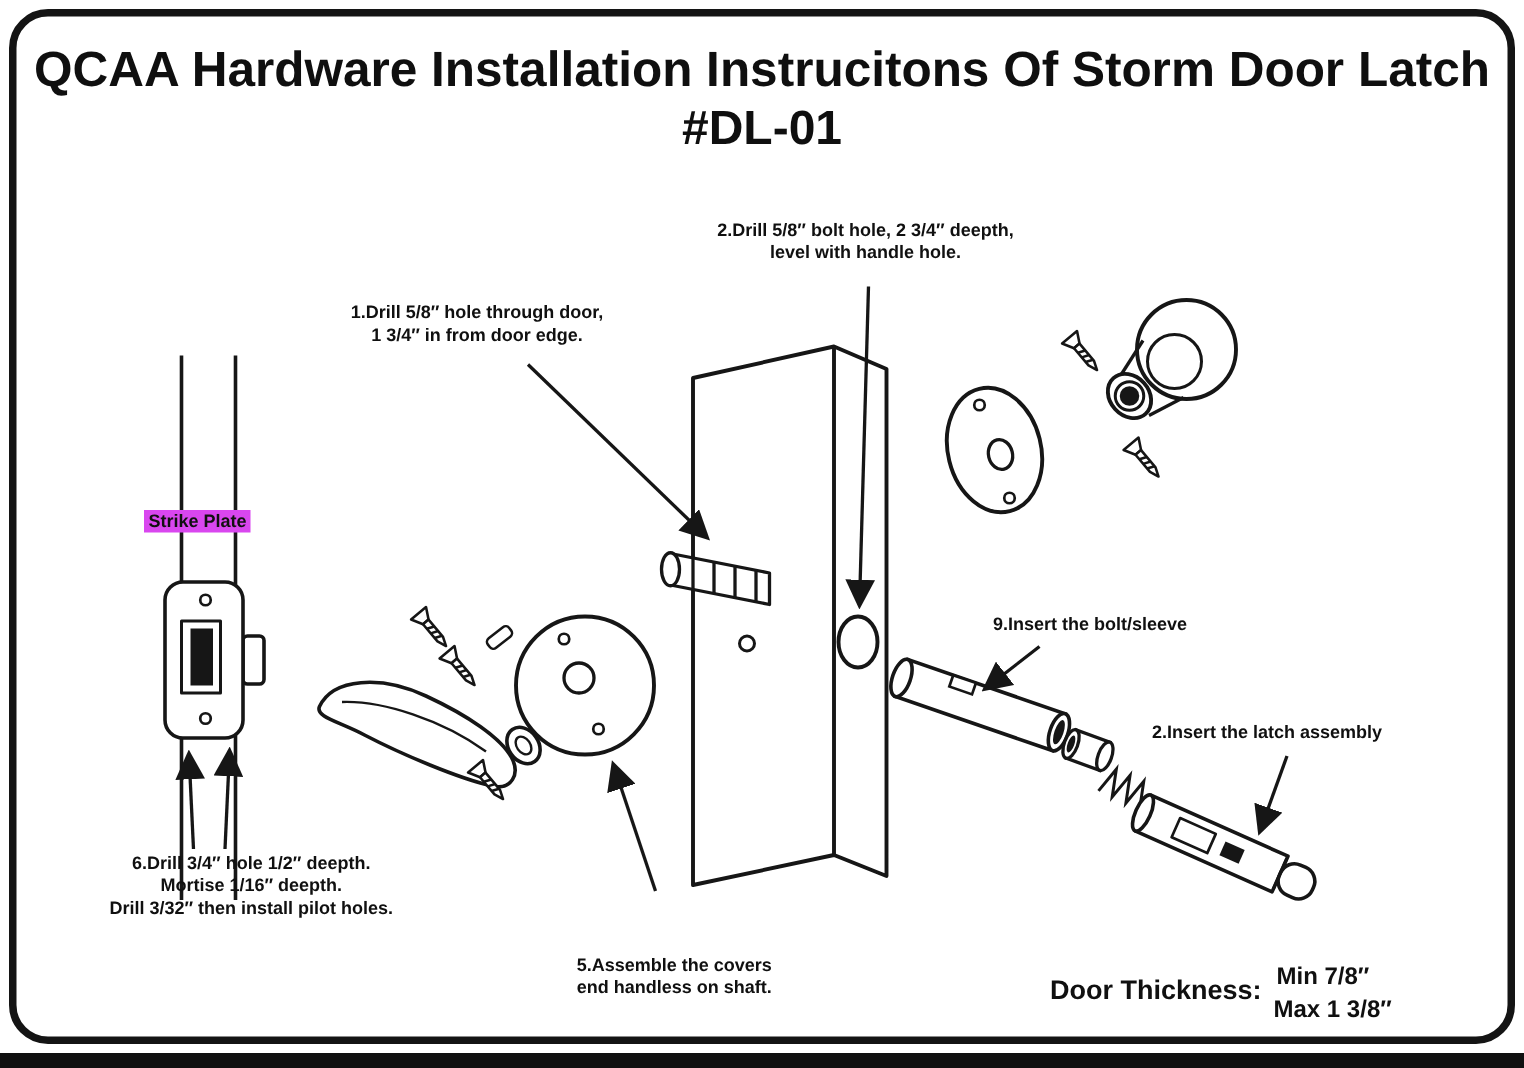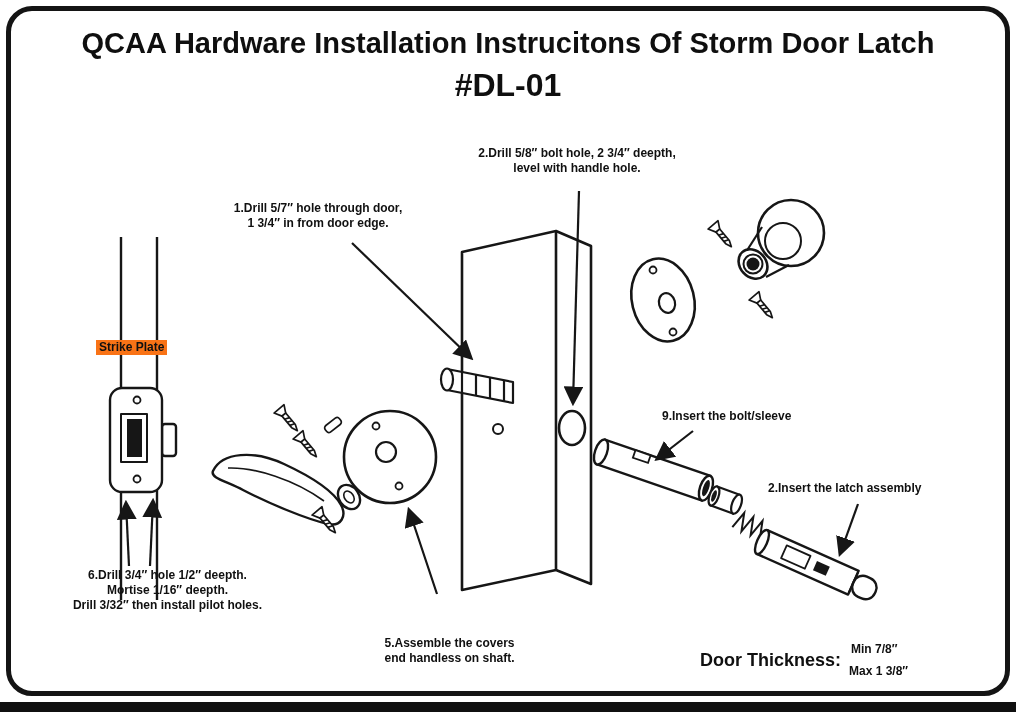--- a/index.html
+++ b/index.html
@@ -18,31 +18,31 @@
   }
   .bottom-bar {
     position:absolute; left:0; bottom:0; width:1016px; height:10px;
     background:#101010;
   }
   svg.art { position:absolute; left:0; top:0; }
   .title-line {
     position:absolute; left:0; width:1016px; text-align:center;
     font-weight:bold; color:#0f0f0f; letter-spacing:0;
   }
-  .title-1 { top:27px; font-size:29px; }
+  .title-1 { top:27px; font-size:33px; }
   .title-2 { top:67px; font-size:32px; }
   .label {
     position:absolute; font-weight:bold; color:#101010;
     white-space:pre-line; line-height:1.24; font-size:12px;
   }
   .center { text-align:center; }
   .nowrap { white-space:nowrap; }
-  .whitebg { background:#f97316; padding:0 3px; }
+  .whitebg { background:#d946ef; padding:0 3px; }
   .dt-label { font-size:18px; }
-  .dt-val { font-size:12px; }
+  .dt-val { font-size:16px; }
 </style>
 </head>
 <body>
 
 <div class="frame"></div>
 
 <svg class="art" width="1016" height="712" viewBox="0 0 1016 712">
   <defs>
     <marker id="arrowhead" markerWidth="9" markerHeight="9" refX="7.5" refY="4.5" orient="auto">
       <path d="M0,0 L9,4.5 L0,9 Z" fill="#161616"></path>
@@ -172,21 +172,21 @@
 
   <line x1="858" y1="504" x2="840" y2="554" stroke="#161616" stroke-width="2.2" marker-end="url(#arrowhead)"></line>
 </svg>
 
 <div class="title-line title-1">QCAA Hardware Installation Instrucitons Of Storm Door Latch</div>
 <div class="title-line title-2">#DL-01</div>
 
 <div class="label center" style="left:412px; top:146px; width:330px;">2.Drill 5/8″ bolt hole, 2 3/4″ deepth,
 level with handle hole.</div>
 
-<div class="label center" style="left:178px; top:201px; width:280px;">1.Drill 5/7″ hole through door,
+<div class="label center" style="left:178px; top:201px; width:280px;">1.Drill 5/8″ hole through door,
 1 3/4″ in from door edge.</div>
 
 <div class="label whitebg nowrap" style="left:96px; top:340px;">Strike Plate</div>
 
 <div class="label nowrap" style="left:662px; top:409px;">9.Insert the bolt/sleeve</div>
 
 <div class="label nowrap" style="left:768px; top:481px;">2.Insert the latch assembly</div>
 
 <div class="label center" style="left:25px; top:568px; width:285px;">6.Drill 3/4″ hole 1/2″ deepth.
 Mortise 1/16″ deepth.

